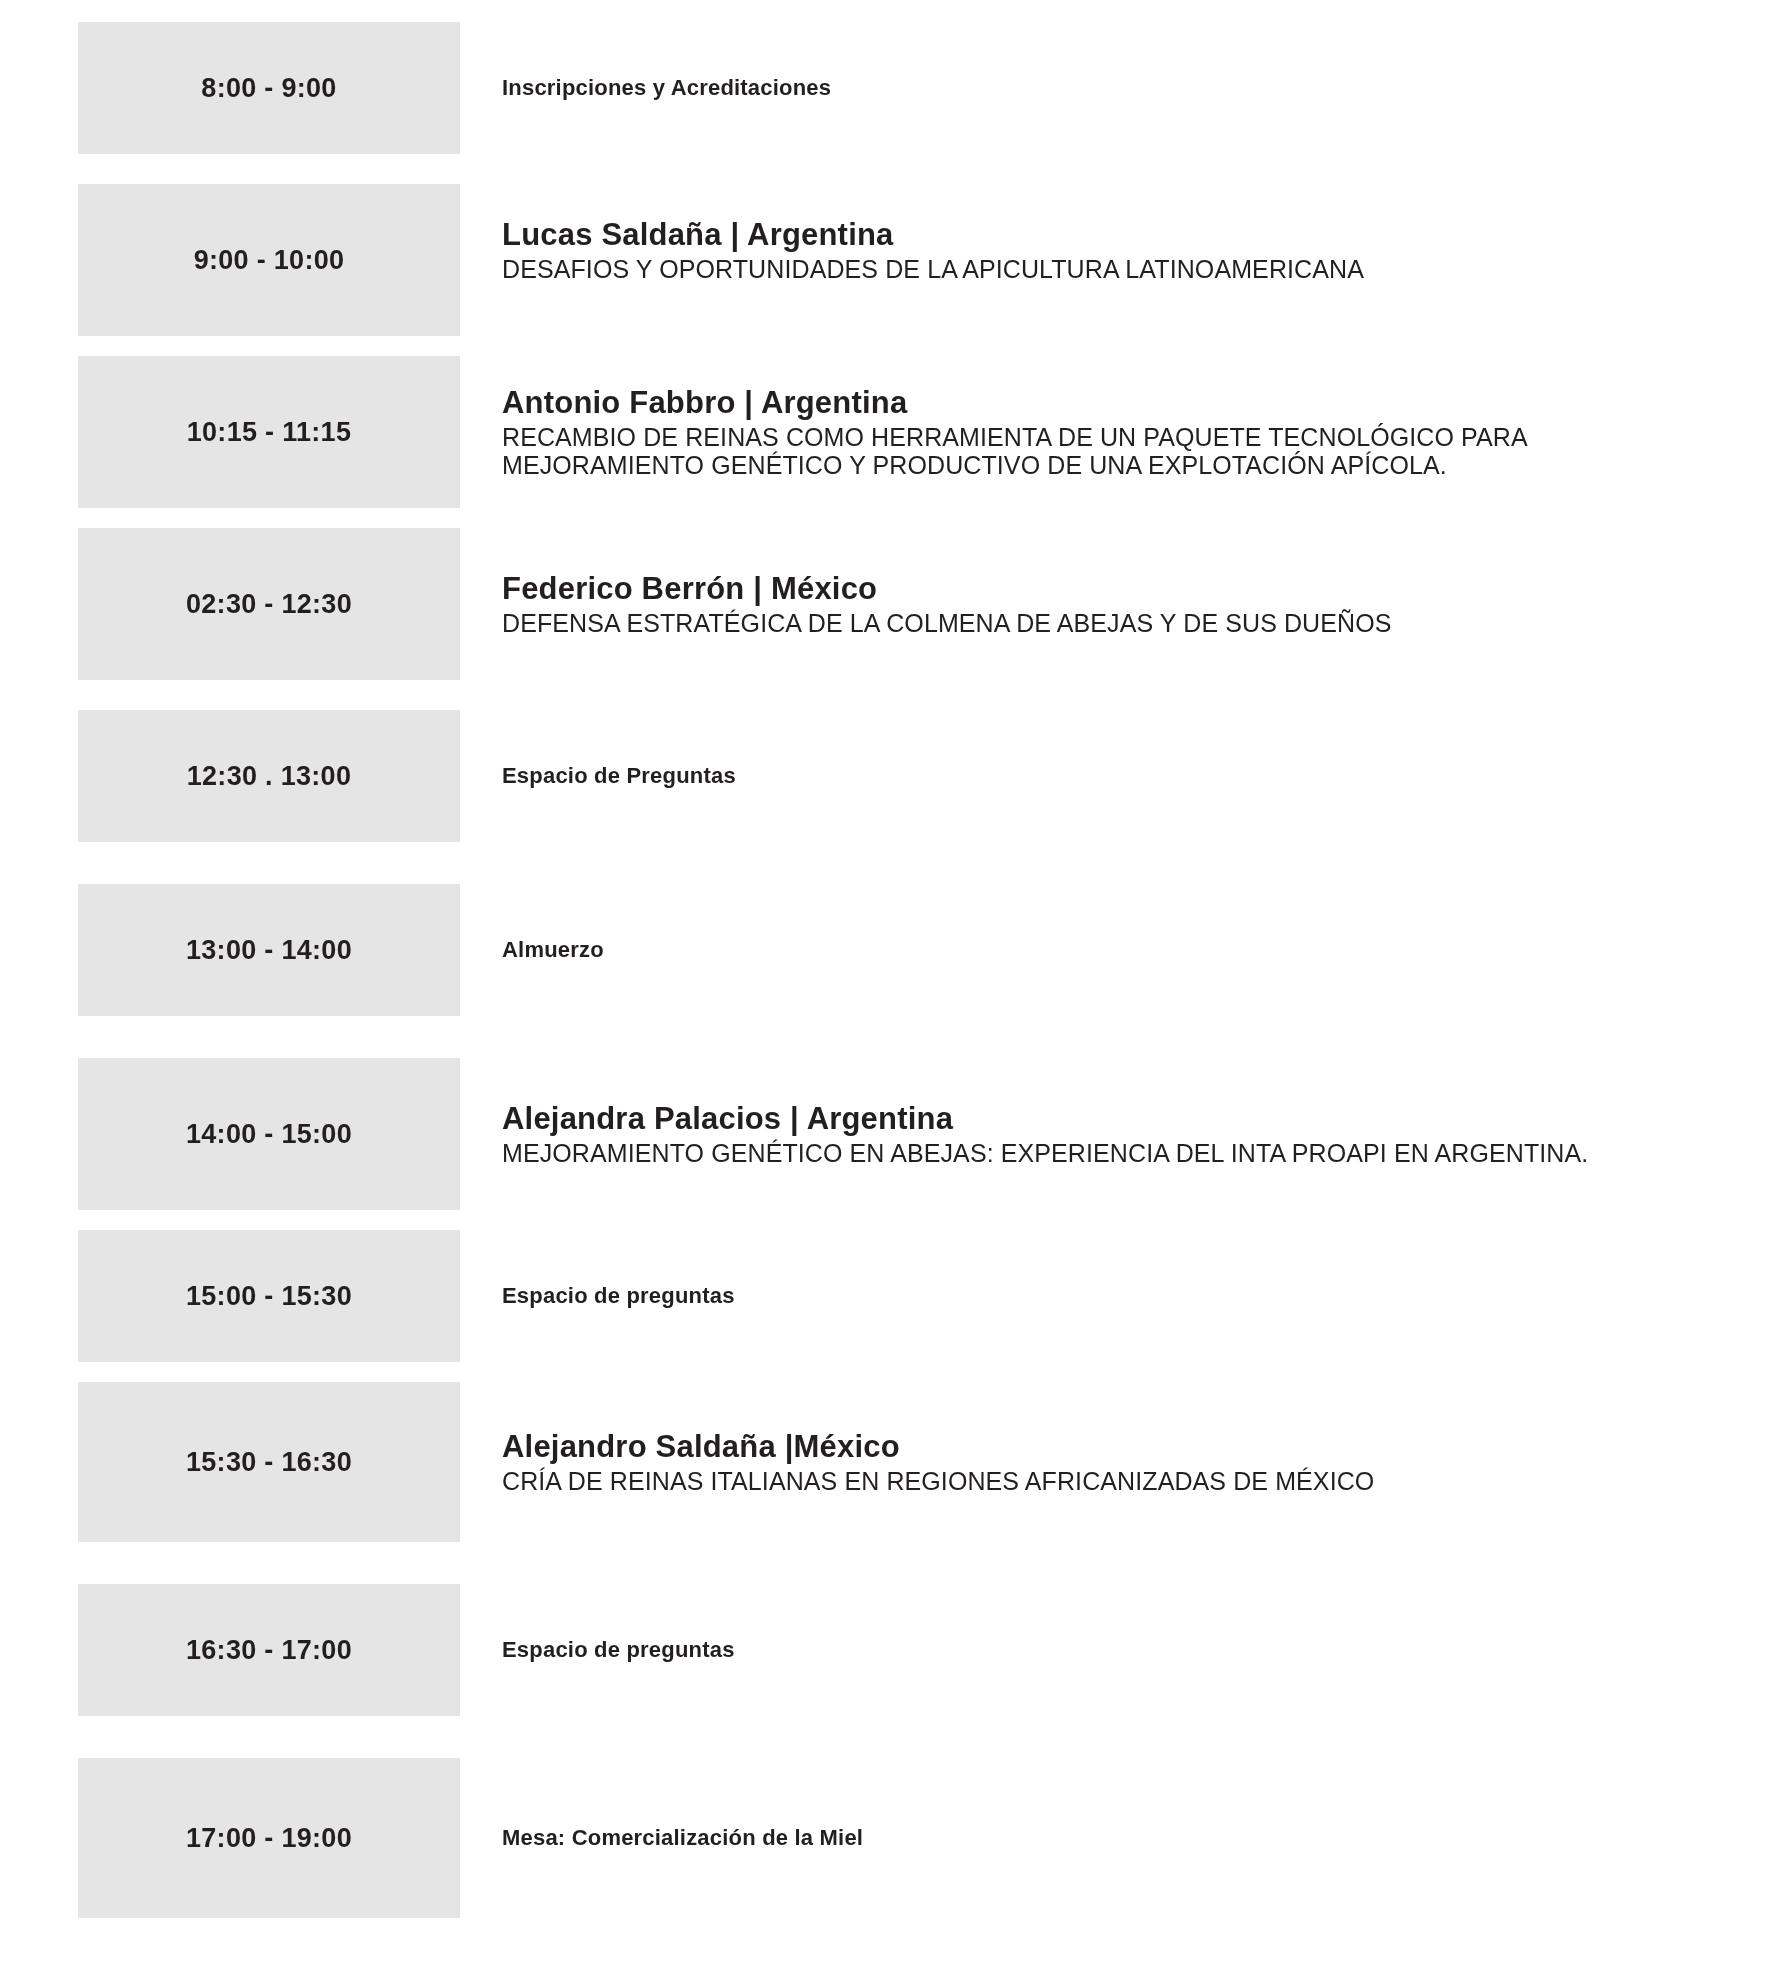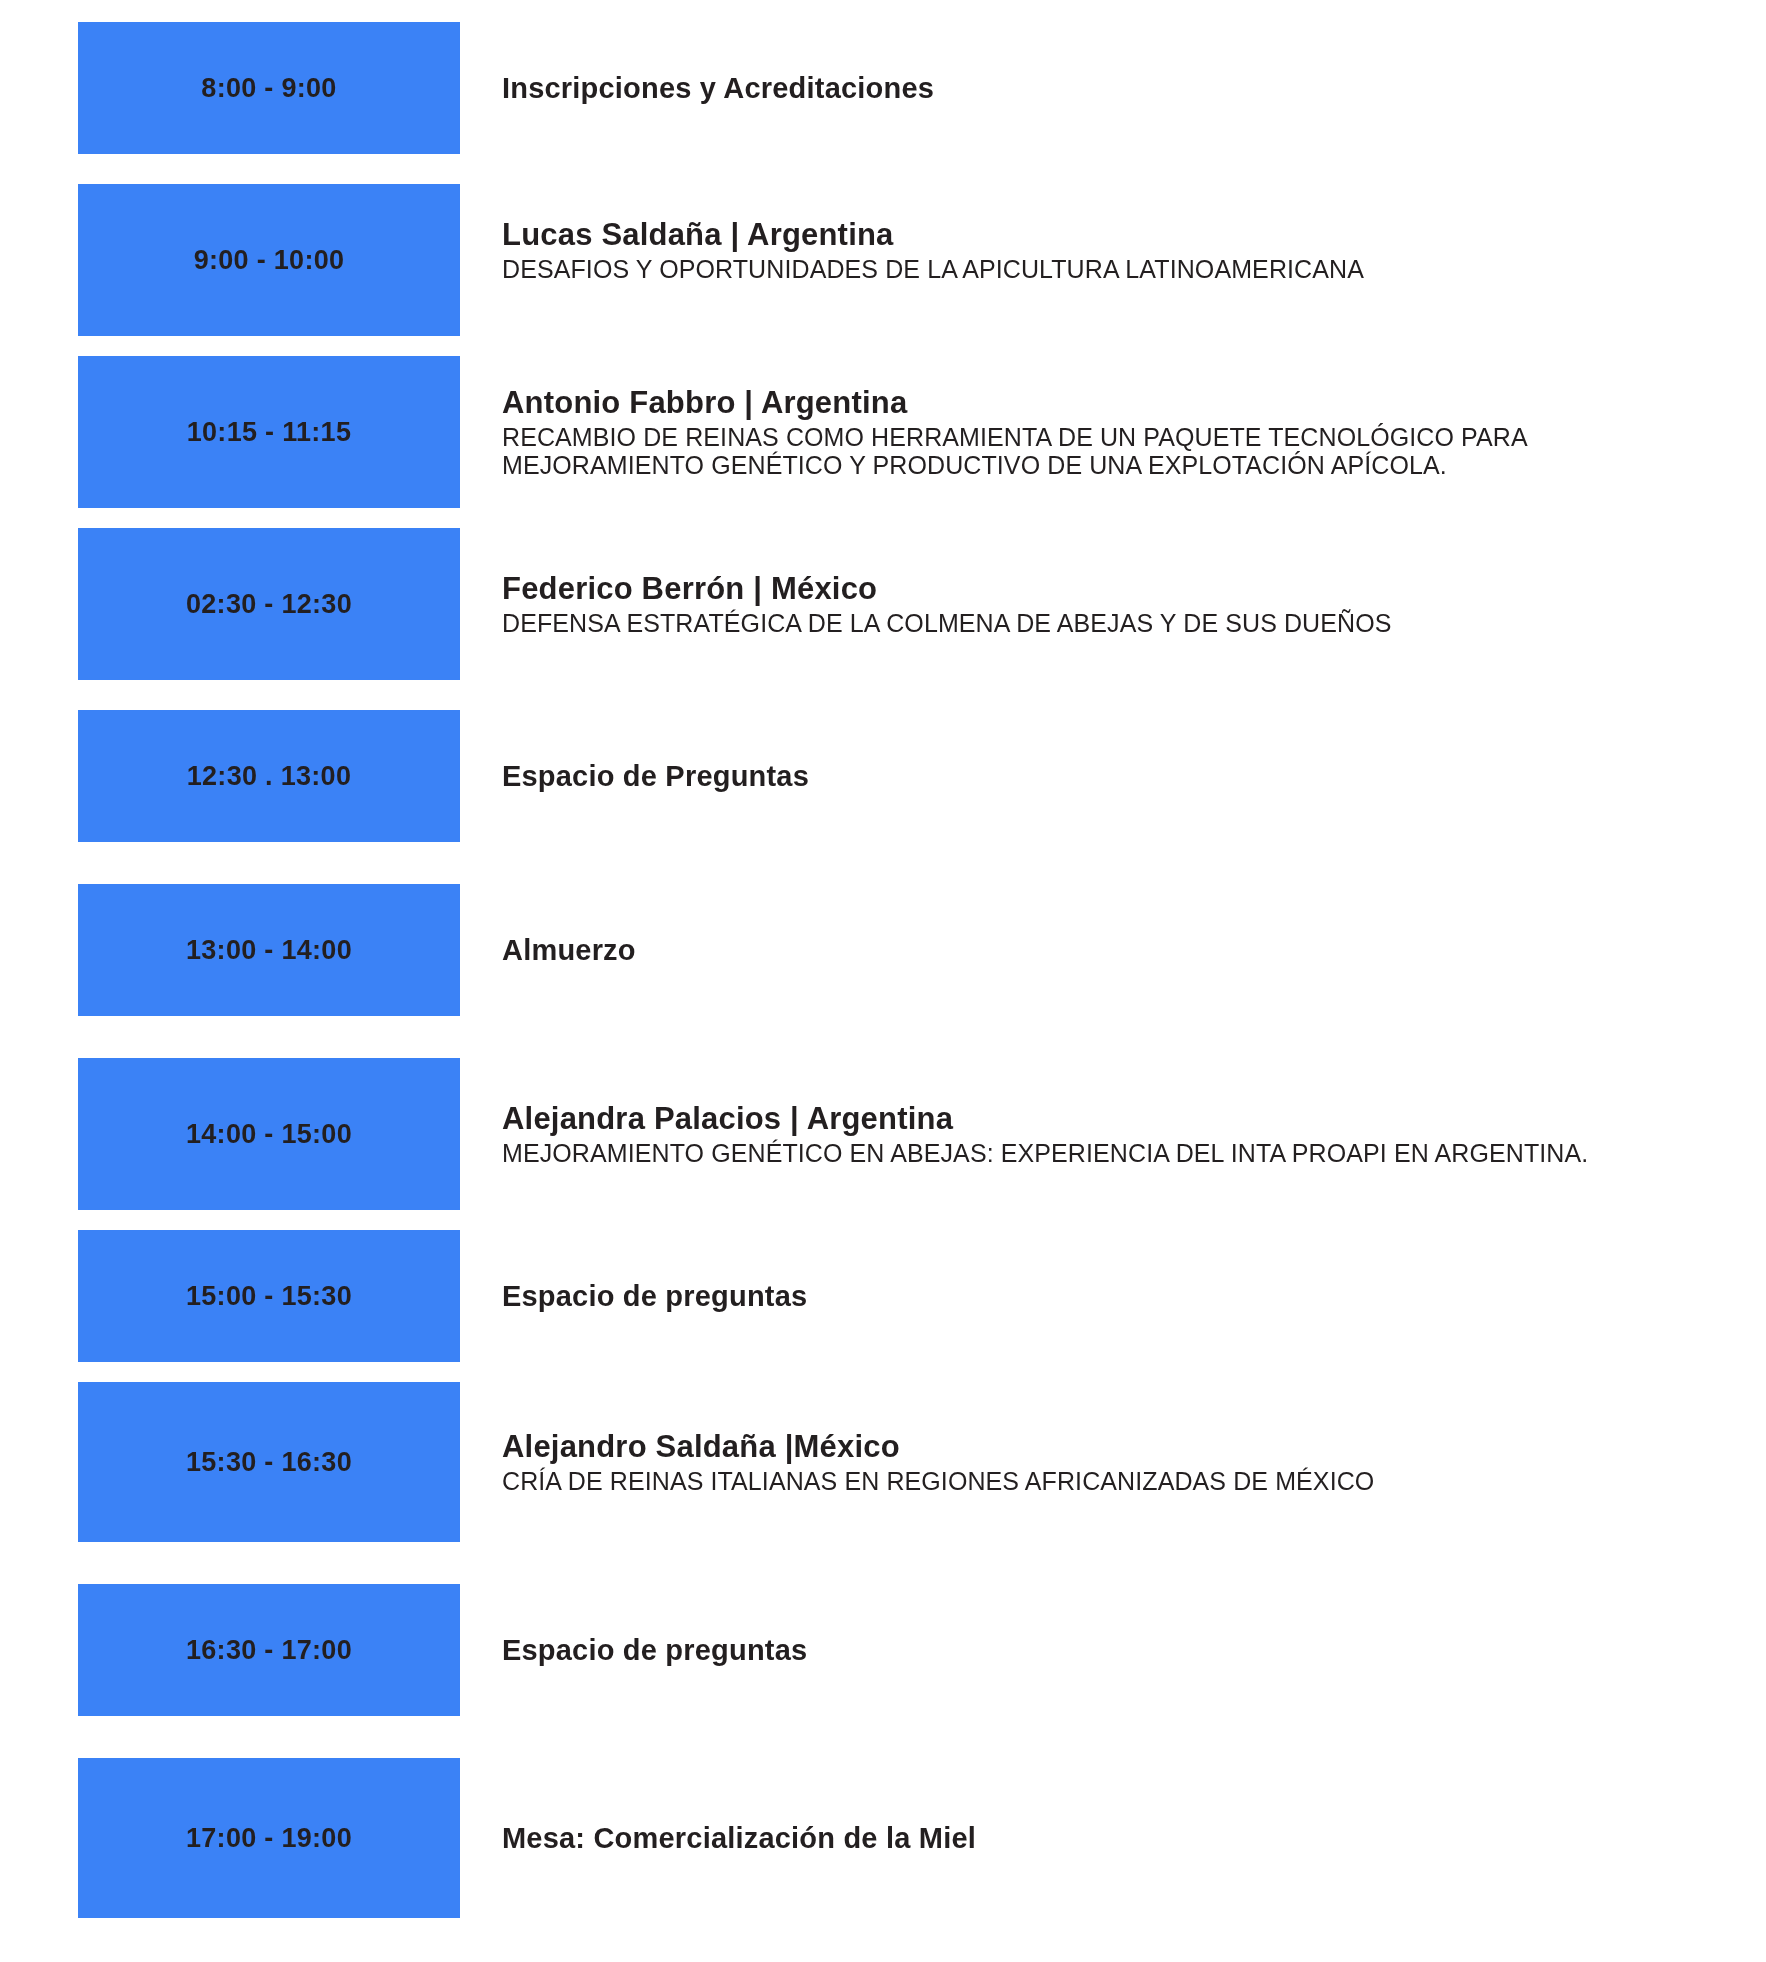--- a/index.html
+++ b/index.html
@@ -36,21 +36,21 @@
     position: relative;
     display: flex;
     align-items: flex-start;
     margin-bottom: 8px;
   }
 
   .time-cell {
     flex: 0 0 auto;
     width: 382px;
     margin-left: 78px;
-    background: #3b82f6;
+    background: #e5e5e5;
     color: #231f20;
     display: flex;
     align-items: center;
     justify-content: center;
     font-weight: bold;
     font-size: 27px;
     letter-spacing: 0.3px;
     box-sizing: border-box;
   }
 
@@ -77,21 +77,21 @@
     font-size: 25px;
     font-weight: normal;
     color: #231f20;
     line-height: 1.12;
     letter-spacing: 0.1px;
     margin: 2px 0 0 0;
     text-transform: uppercase;
   }
 
   .simple-label {
-    font-size: 29px;
+    font-size: 22px;
     font-weight: bold;
     color: #231f20;
     letter-spacing: 0.2px;
     margin: 0;
   }
 
   
   .h-simple .time-cell { height: 132px; }
   .h-simple .content-cell { min-height: 132px; }
 

